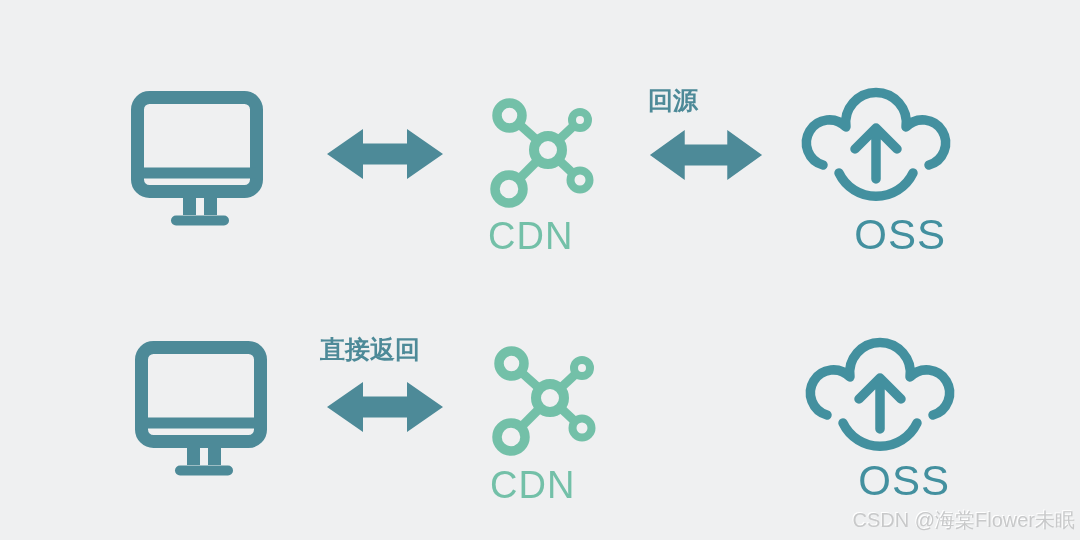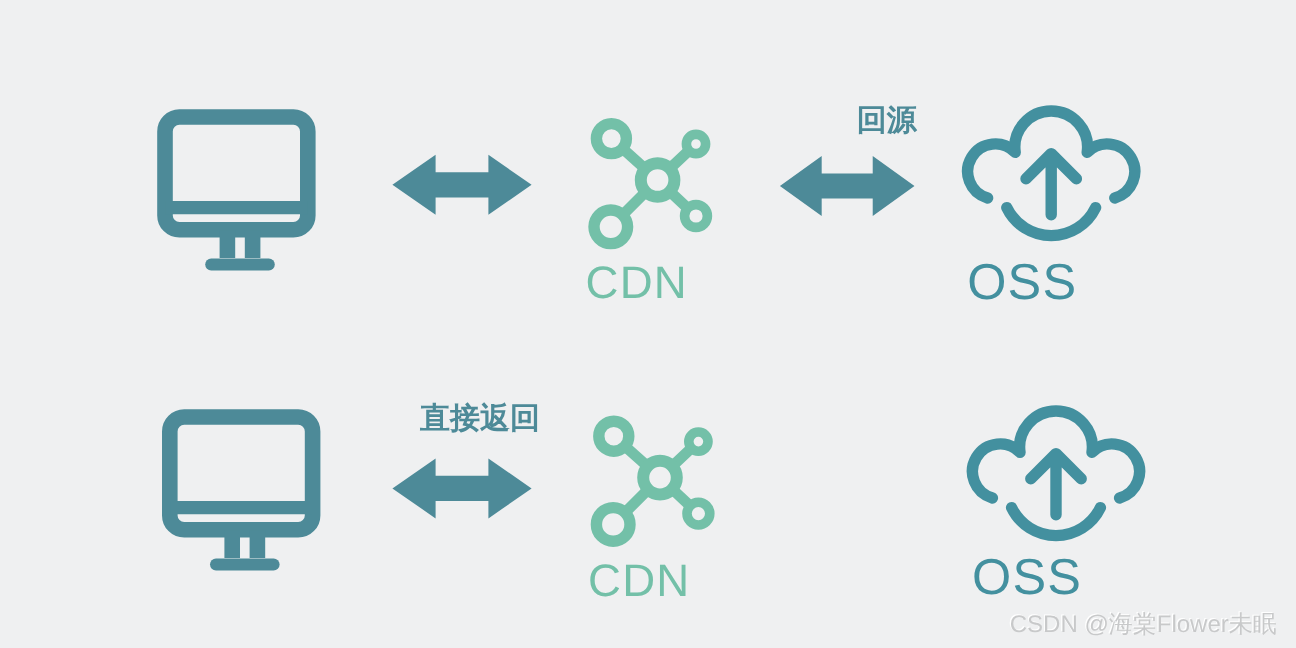--- a/index.html
+++ b/index.html
@@ -8,23 +8,23 @@
   html,body{margin:0;padding:0;background:#fff;}
   .canvas{position:relative;width:1080px;height:540px;background:var(--bg);
           font-family:"Liberation Sans","DejaVu Sans",sans-serif;overflow:hidden;}
   .abs{position:absolute;}
   svg{display:block;overflow:visible;}
   .stroke-teal{stroke:var(--teal);fill:none;}
   .stroke-cloud{stroke:var(--teal-cloud);fill:none;}
   .stroke-green{stroke:var(--green);fill:none;}
   .fill-teal{fill:var(--teal);}
   .node-hole{fill:var(--bg);}
-  .label-cn{color:var(--teal);font-size:25px;font-weight:600;text-align:right;line-height:1.1;}
+  .label-cn{color:var(--teal);font-size:25px;font-weight:600;text-align:left;line-height:1.1;}
   .label-cdn{color:var(--green);font-size:38px;font-weight:400;text-align:left;letter-spacing:1px;line-height:1;}
-  .label-oss{color:var(--teal-cloud);font-size:42px;font-weight:400;text-align:left;letter-spacing:1px;line-height:1;}
+  .label-oss{color:var(--teal-cloud);font-size:42px;font-weight:400;text-align:right;letter-spacing:1px;line-height:1;}
   .watermark{color:var(--wm);font-size:20px;text-shadow:-1px -1px 0 #ffffff;white-space:nowrap;}
 </style>
 </head>
 <body>
 
 <div class="canvas">
 
   <div>
 
     <svg class="abs" style="left:131px;top:91px" width="132" height="140" viewBox="0 0 132 140">
@@ -102,14 +102,14 @@
     <svg class="abs" style="left:810px;top:338px" width="140" height="118" viewBox="0 0 140 118">
       <g class="stroke-cloud" stroke-width="9.5" stroke-linecap="round" stroke-linejoin="round">
         <path d="M 17 77 A 23 23 0 1 1 40 39 A 30.3 30.3 0 1 1 100 39 A 23 23 0 1 1 123 77"></path>
         <path d="M 33 85 A 41 41 0 0 0 107 85"></path>
         <path d="M 70 91 L 70 42 M 49 61 L 70 40 L 91 61"></path>
       </g>
     </svg>
     <div class="abs label-oss" style="left:810px;top:460px;width:140px">OSS</div>
   </div>
 
-  <div class="abs watermark" style="right:16px;top:507px">CSDN @海棠Flower未眠</div>
+  <div class="abs watermark" style="right:5px;top:507px">CSDN @海棠Flower未眠</div>
 </div>
 
 </body></html>

